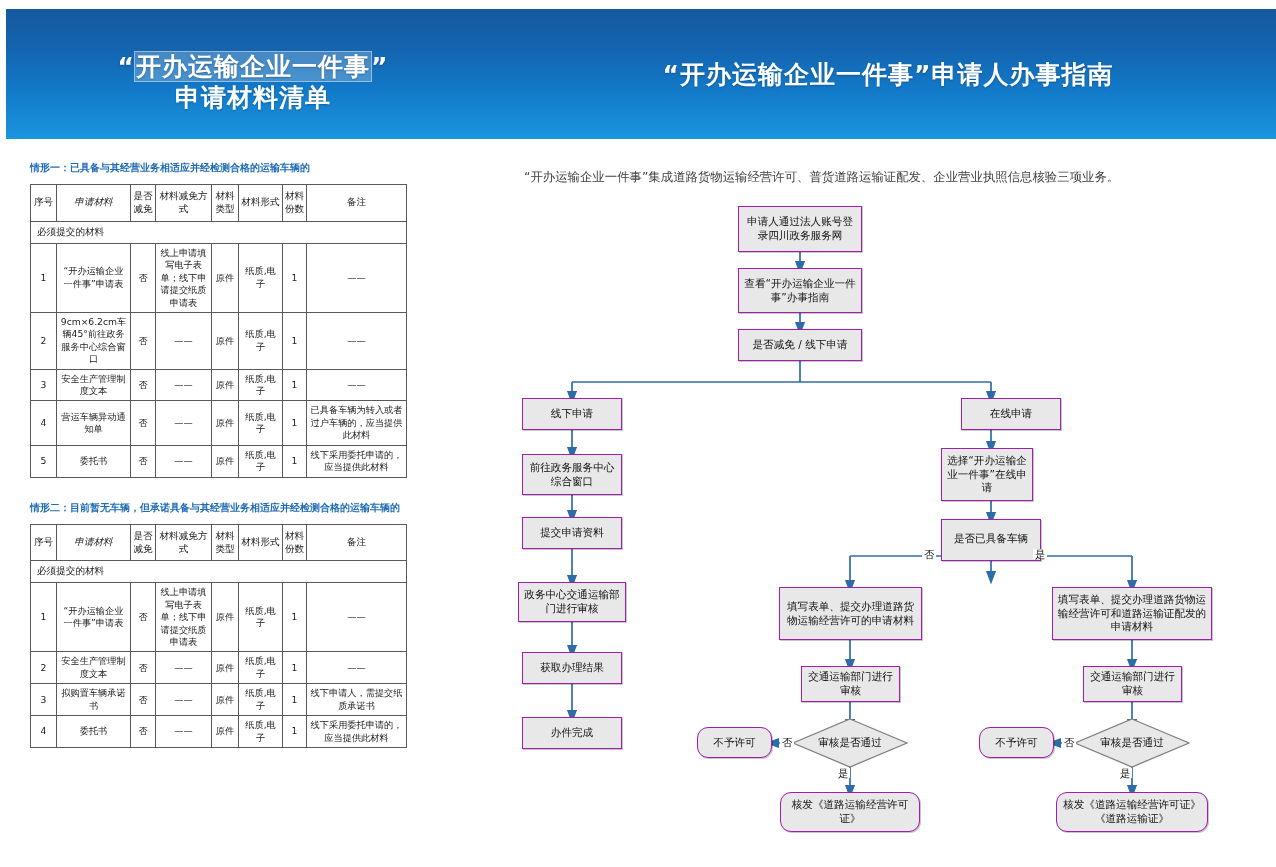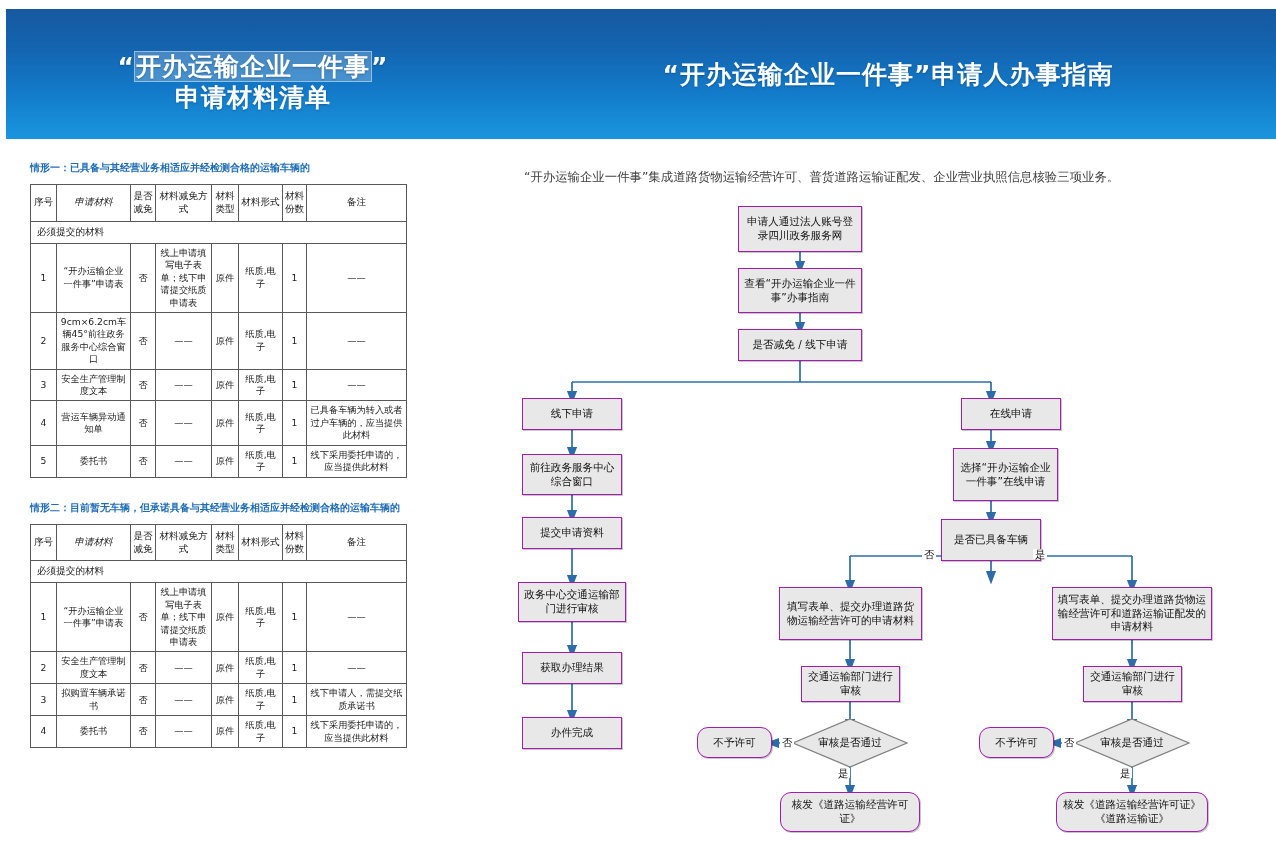--- a/index.html
+++ b/index.html
@@ -318,22 +318,22 @@
     <div class="node" style="left:238px;top:169px;width:124px;height:32px;">是否减免 / 线下申请</div>
 
     <div class="node" style="left:22px;top:238px;width:100px;height:32px;">线下申请</div>
     <div class="node" style="left:22px;top:294px;width:100px;height:41px;text-align:center;">前往政务服务中心综合窗口</div>
     <div class="node" style="left:22px;top:357px;width:100px;height:32px;">提交申请资料</div>
     <div class="node" style="left:18px;top:422px;width:108px;height:40px;">政务中心交通运输部门进行审核</div>
     <div class="node" style="left:22px;top:492px;width:100px;height:32px;">获取办理结果</div>
     <div class="node" style="left:22px;top:557px;width:100px;height:32px;">办件完成</div>
 
     <div class="node" style="left:441px;top:238px;width:100px;height:32px;margin-left:20px;">在线申请</div>
-    <div class="node" style="left:441px;top:288px;width:105px;height:53px;margin-left:12px;">选择“开办运输企业一件事”在线申请</div>
-    <div class="node" style="left:441px;top:359px;width:100px;height:42px;">是否已具备车辆</div>
+    <div class="node" style="left:441px;top:288px;width:92px;height:53px;">选择“开办运输企业一件事”在线申请</div>
+    <div class="node" style="left:441px;top:359px;width:100px;height:42px;font-family:Liberation Mono, monospace;">是否已具备车辆</div>
 
     <span class="elbl" style="left:422px;top:389px;">否</span>
     <span class="elbl" style="left:533px;top:389px;">是</span>
 
     <div class="node" style="left:279px;top:427px;width:143px;height:53px;">填写表单、提交办理道路货物运输经营许可的申请材料</div>
     <div class="node" style="left:552px;top:427px;width:160px;height:53px;">填写表单、提交办理道路货物运输经营许可和道路运输证配发的申请材料</div>
 
     <div class="node" style="left:301px;top:506px;width:99px;height:36px;">交通运输部门进行审核</div>
     <div class="node" style="left:583px;top:506px;width:99px;height:36px;">交通运输部门进行审核</div>
 

